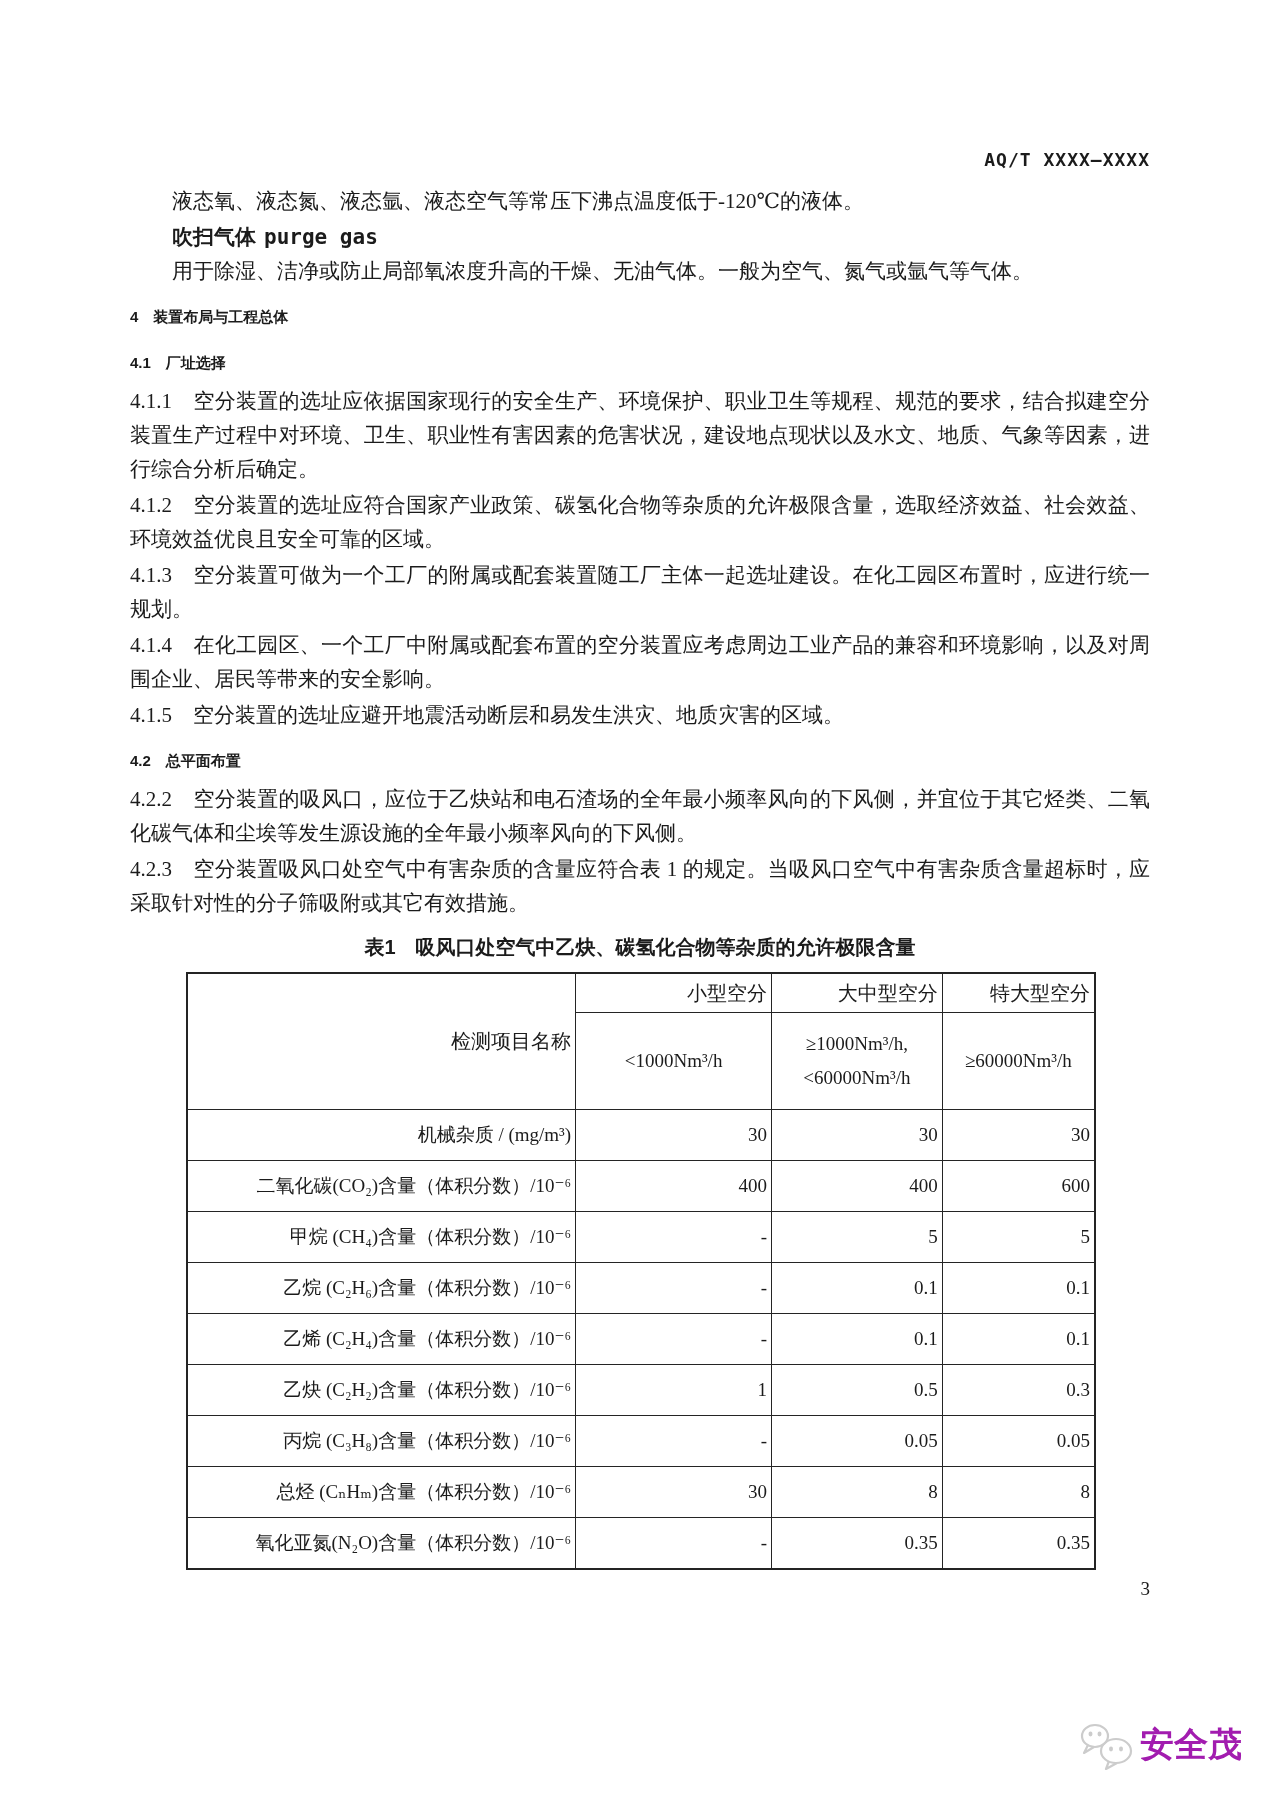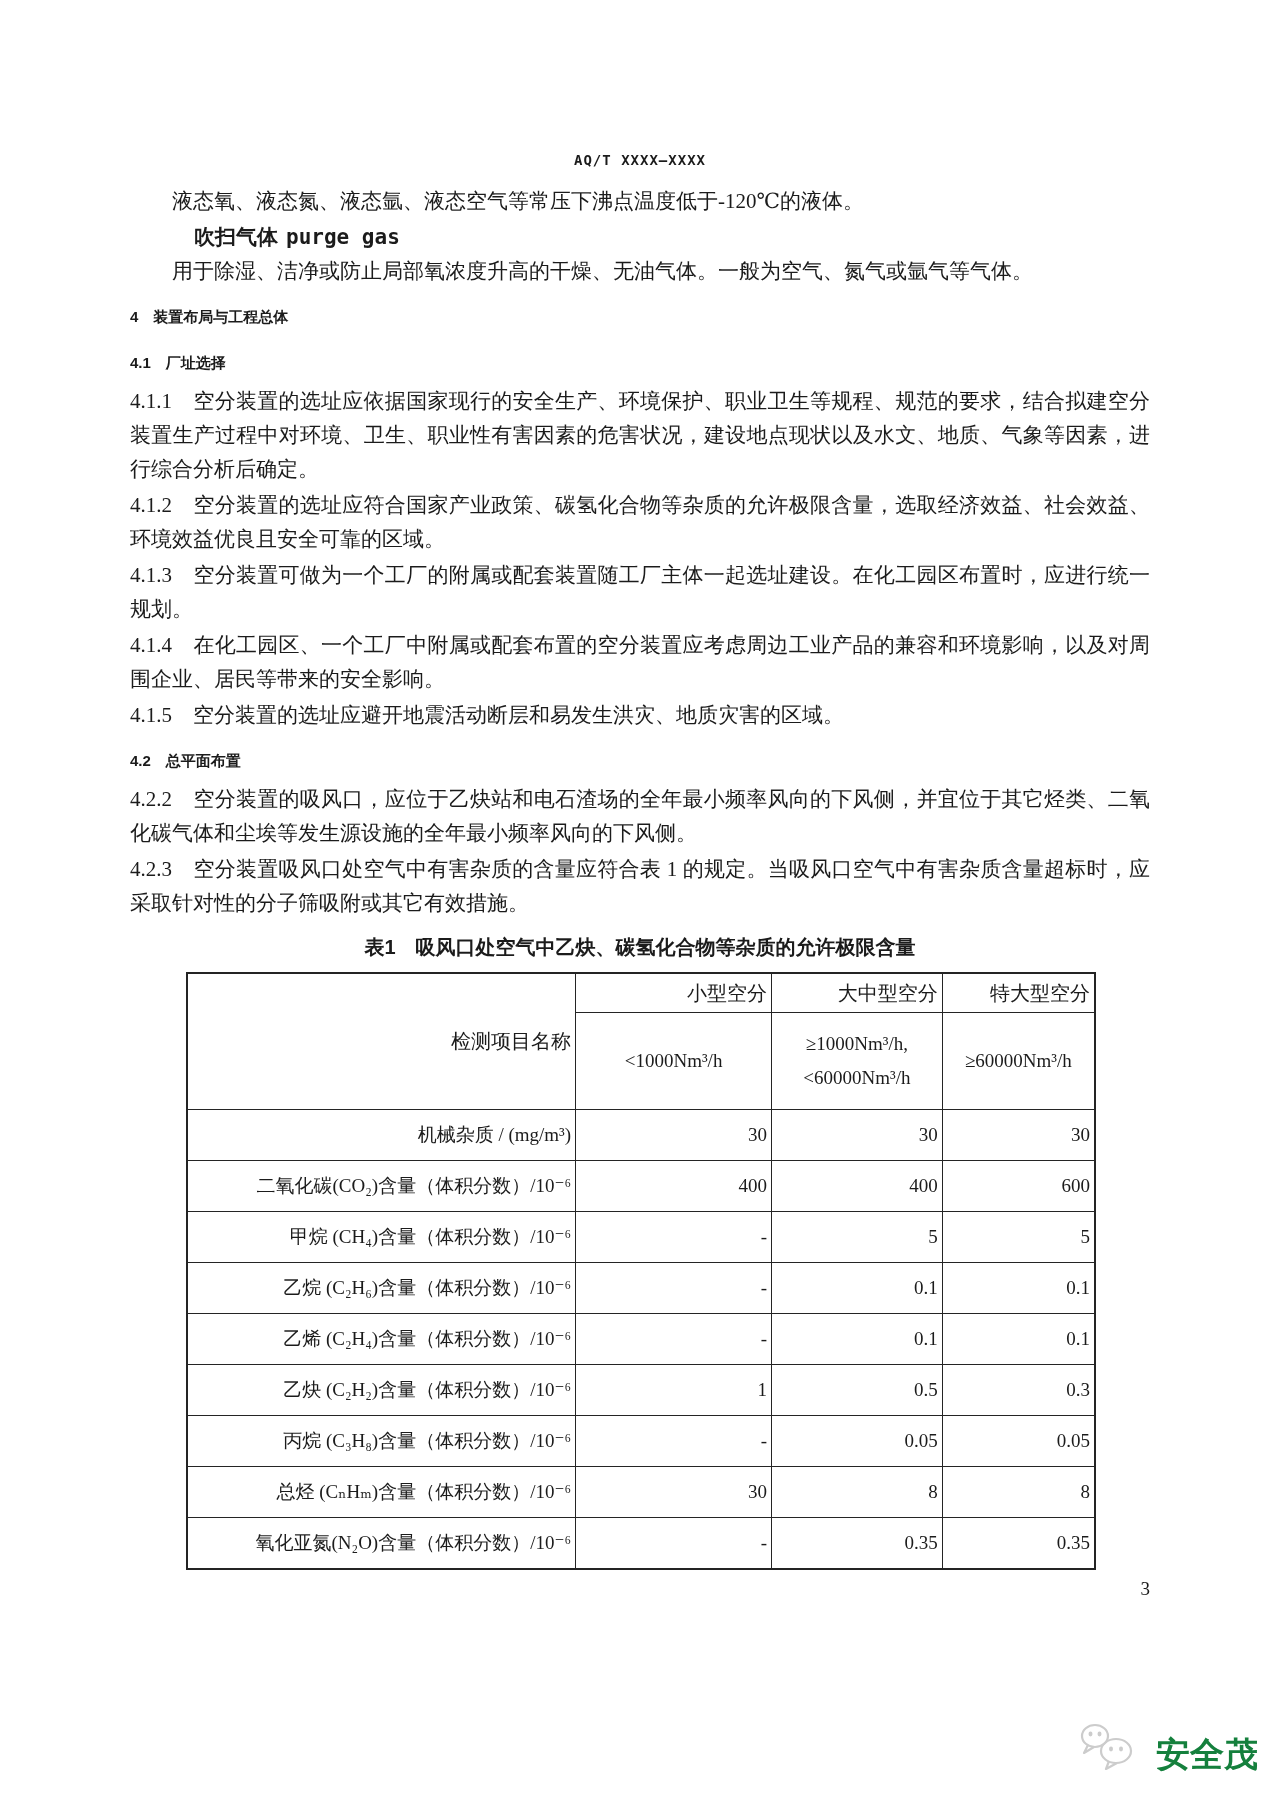--- a/index.html
+++ b/index.html
@@ -8,41 +8,41 @@
     width:1280px;height:1810px;
     background:#ffffff;
     color:#1b1b1b;
     overflow:hidden;
     font-family:"Liberation Serif","DejaVu Serif",serif;
   }
   .content{
     position:absolute;left:130px;top:148px;width:1020px;
   }
   .header-code{
-    text-align:center;
+    text-align:right;
     font-family:"DejaVu Sans Mono","Liberation Mono",monospace;
     font-weight:bold;
-    font-size:14px;line-height:24px;
+    font-size:18px;line-height:24px;
     letter-spacing:1px;
     margin-bottom:12px;
   }
   p.body-par{
     margin:0 0 2px 0;
     font-size:21px;
     line-height:34px;
     text-align:justify;
     text-justify:inter-character;
   }
   p.ind{padding-left:42px;}
   p.clause-num{
     font-family:"DejaVu Sans Mono","Liberation Mono",monospace;
     font-weight:bold;font-size:20px;line-height:34px;margin:4px 0 2px 0;
   }
   .term-line{margin:2px 0 0 0;padding-left:42px;font-size:21px;line-height:34px;}
-  .term-zh{font-family:Liberation Serif, serif;font-weight:bold;margin-left:22px;}
+  .term-zh{font-family:Liberation Serif, serif;font-weight:bold;}
   .term-en{font-family:"DejaVu Sans Mono","Liberation Mono",monospace;font-weight:bold;padding-left:8px;}
   h2.sec,h3.subsec{
     font-family:Liberation Sans, sans-serif;
     font-weight:bold;
     font-size:15px;line-height:34px;
     margin:12px 0 4px 0;
   }
   h3.subsec{margin:12px 0 4px 0;}
   .tbl-caption{
     font-family:"Liberation Sans","DejaVu Sans",sans-serif;
@@ -74,22 +74,22 @@
   td.item{text-align:right;padding-left:12px;}
   td.val{text-align:right;}
   .page-num{
     margin-top:8px;
     width:1020px;
     text-align:right;
     font-size:19px;
   }
   .watermark{
     position:absolute;left:1078px;top:1722px;
-    display:flex;align-items:flex-end;gap:20px;
-    color:#15803d;
+    display:flex;align-items:flex-start;gap:4px;
+    color:#a21caf;
     font-family:"Liberation Sans","DejaVu Sans",sans-serif;
     font-weight:bold;font-size:34px;
     text-shadow:1px 1px 0 #ffffff;
     user-select:none;
   }
 </style>
 </head>
 <body>
 
 <div class="page">

